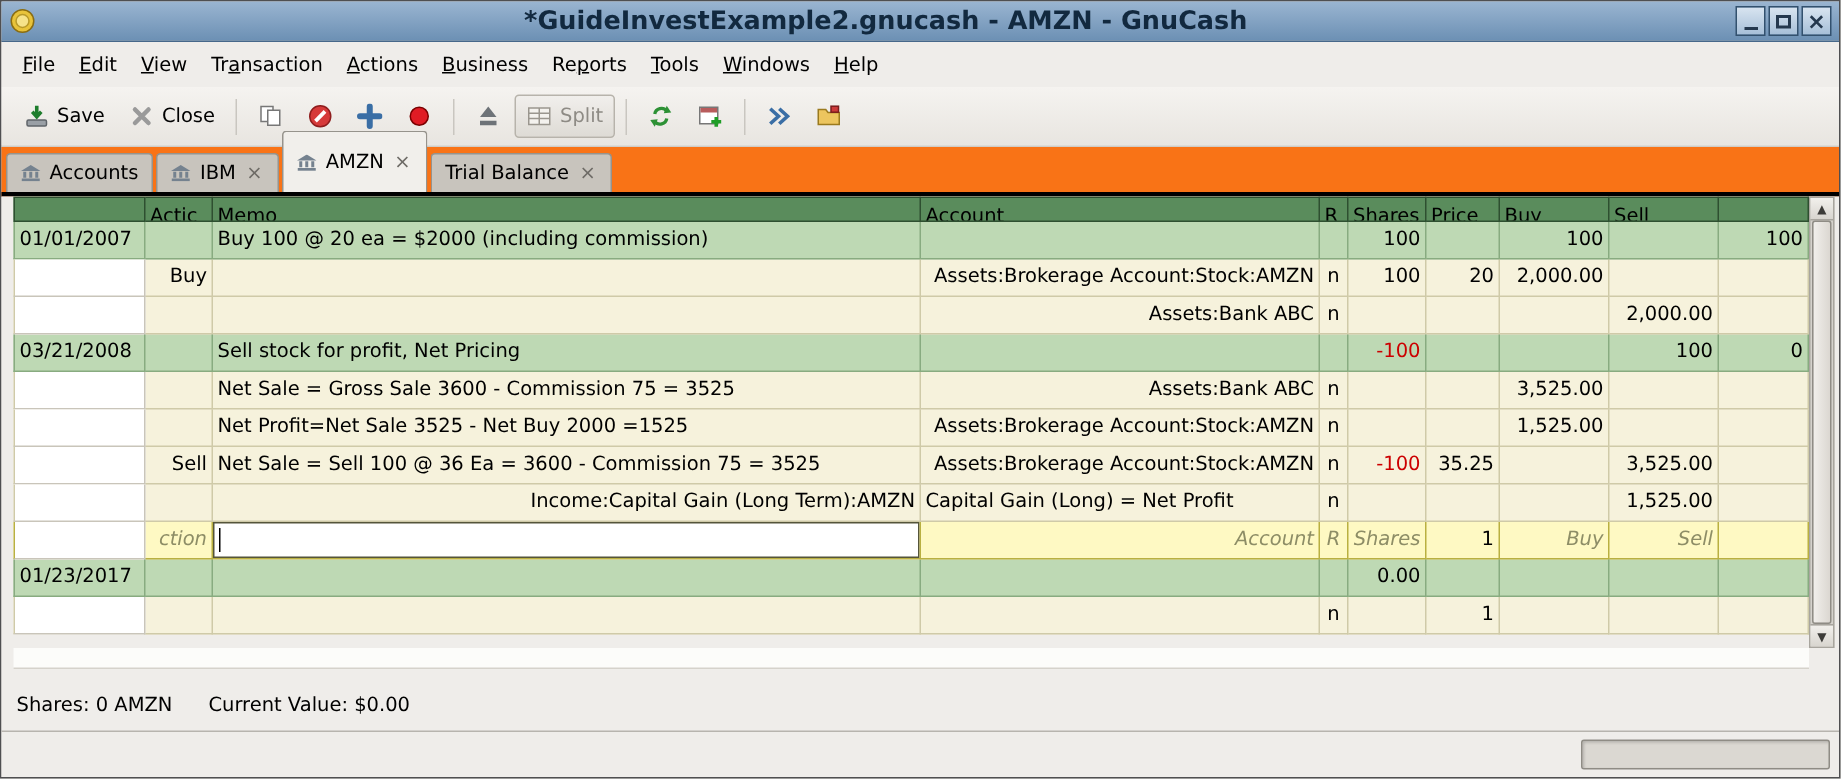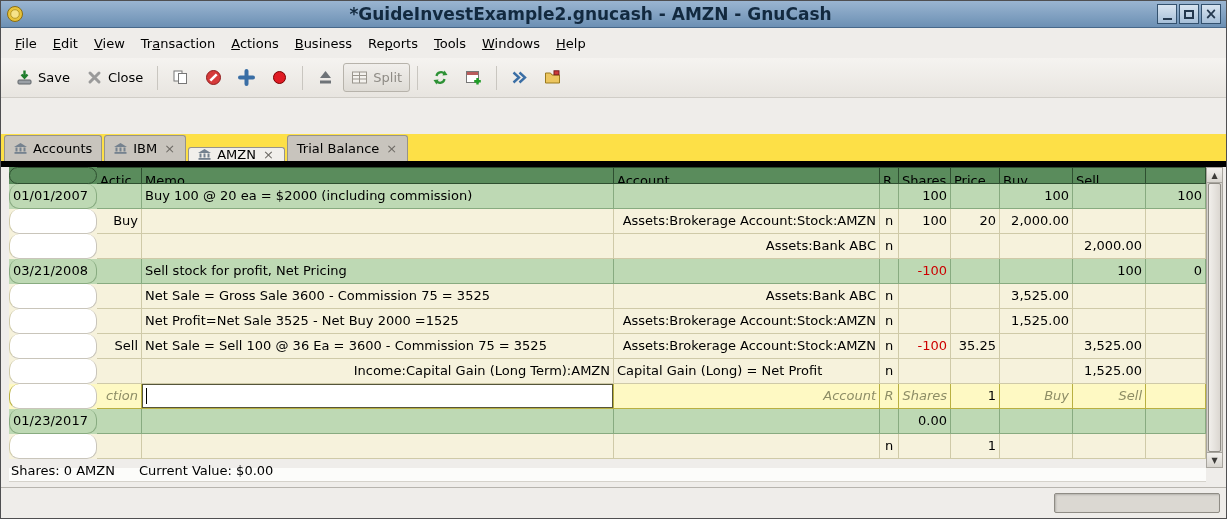--- a/index.html
+++ b/index.html
@@ -22,36 +22,36 @@
   .mi u { text-decoration:underline; }
 
   
   .toolbar { height:40px; flex:0 0 40px; display:flex; align-items:center; gap:2px; padding:0 8px; background:linear-gradient(#f5f3f0,#e8e5e0); border-bottom:1px solid #d0cdc7; }
   .tbtn { display:flex; align-items:center; gap:5px; padding:5px 7px; border-radius:3px; white-space:nowrap; }
   .tbtn svg { display:block; }
   .tbtn.split { border:1px solid #b7b3ab; background:linear-gradient(#f1efec,#dedbd5); color:#8e8b85; }
   .tsep { width:1px; height:24px; background:#c9c6c0; margin:0 5px; }
 
   
-  .tabbar { height:33px; flex:0 0 33px; background:#fde047; border-bottom:6px solid #000000; display:flex; align-items:flex-end; padding:0 3px; gap:2px;margin-top:36px; }
+  .tabbar { height:33px; flex:0 0 33px; background:#f97316; border-bottom:3px solid #000000; display:flex; align-items:flex-end; padding:0 3px; gap:2px; }
   .tab { height:26px; display:flex; align-items:center; gap:6px; padding:0 9px; background:#c8c4bd; border:1px solid #96938c; border-bottom:none; border-radius:3px 3px 0 0; }
-  .tab.active { background:#f1efeb; height:14px; }
+  .tab.active { background:#f1efeb; height:41px; }
   .tabx { color:#6e6b66; font-size:13px; line-height:1; padding:0 1px; }
 
   
   .content { flex:1 1 auto; position:relative; background:#efedea; overflow:hidden; }
   .register { position:absolute; left:8px; top:0; width:1197px; }
   .row { display:grid; grid-template-columns:88px 45px 472px 266px 19px 52px 49px 73px 73px 60px; height:25px; }
   .row.hdr { height:17px; --bc:#2e4f30; background:#5a8c5c; }
   .row.txn { --bc:#88ab80; background:#bed9b4; }
   .row.spl { --bc:#cfcaa8; background:#f6f2dc; }
   .row.edit { --bc:#b9b041; background:#fef9c3; }
   .c { border-right:1px solid var(--bc); border-bottom:1px solid var(--bc); padding:0 3px; line-height:24px; overflow:hidden; white-space:nowrap; }
   .hdr .c { line-height:25px; border-top:1px solid var(--bc); }
-  .c:first-child { border-left:1px solid var(--bc);border-radius:10px; }
+  .c:first-child { border-left:1px solid var(--bc); }
   .right { text-align:right; }
   .center { text-align:center; }
   .spl .d, .edit .d { background:#fff; border-right-color:#c9c5ba; border-bottom-color:#c9c5ba; }
   .neg { color:#cc0000; }
   .ph { color:#8d8d66; font-style:italic; }
   .editcell { background:#fff; position:relative; box-shadow:inset 0 0 0 1px #55553a; }
   .caret { position:absolute; left:4px; top:4px; width:1px; height:16px; background:#000; }
   .white-strip { position:absolute; left:8px; top:301px; width:1197px; height:14px; background:#fcfcfa; border-bottom:1px solid #d5d2cb; }
 
   

